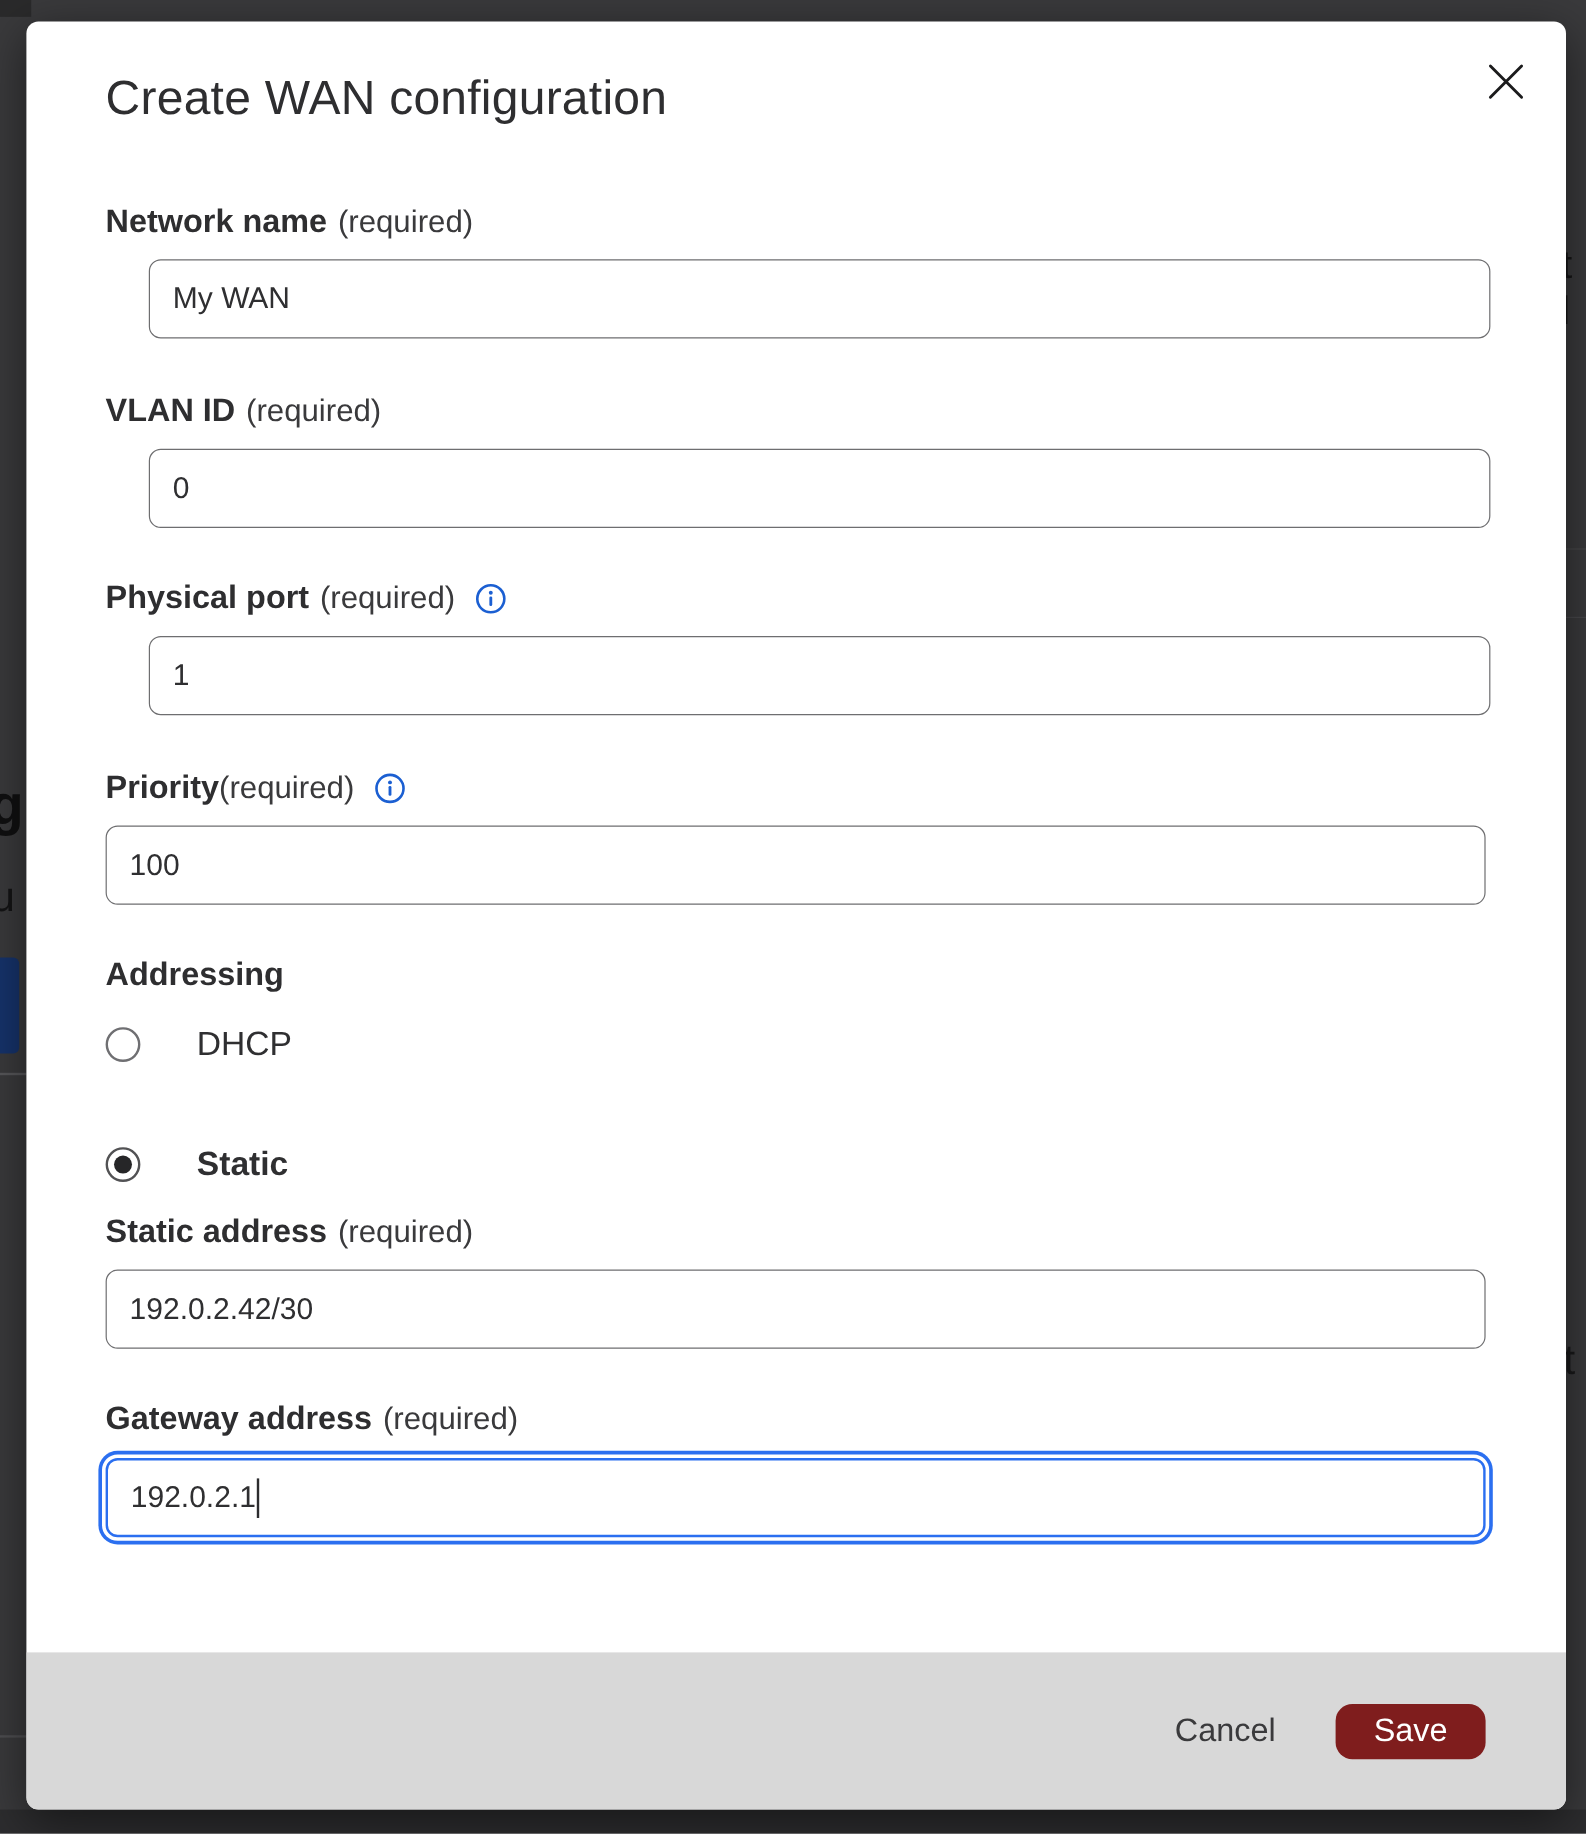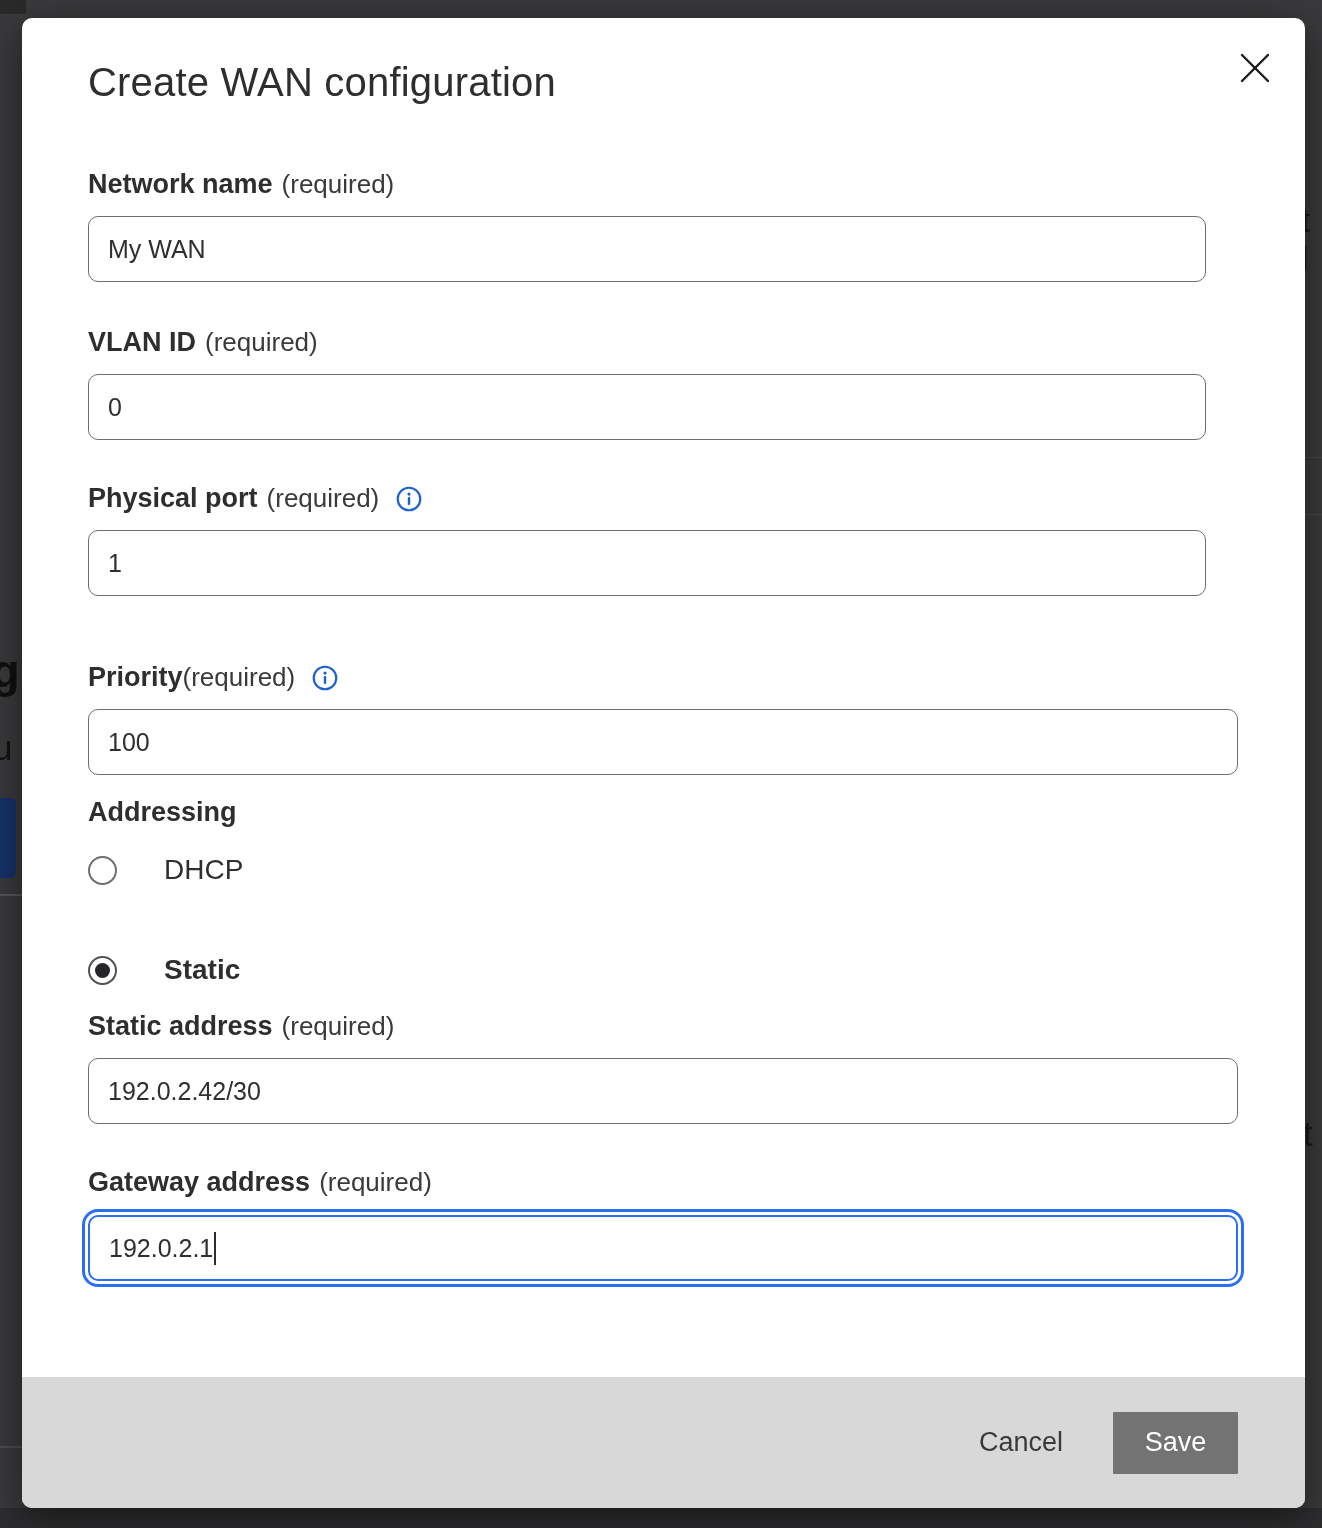--- a/index.html
+++ b/index.html
@@ -58,21 +58,21 @@
   .text-input {
     margin-top:15px;
     height:66px;
     border:1.5px solid #6e6e70;
     border-radius:10px;
     background:#fff;
     display:flex; align-items:center;
     padding-left:19px;
     font-size:25px; color:#2f2f31;
   }
-  .w-a { width:1118px; }
+  .w-a { width:1118px;margin-left:36px; }
   .w-b { width:1150px; }
 
   .text-input.focused {
     border:2px solid #2b6ff0;
     box-shadow:0 0 0 3px #ffffff, 0 0 0 6px #2b6ff0;
     margin-top:16px;
   }
   .caret { display:inline-block; width:2px; height:33px; background:#2c2c2e; margin-left:1px; }
 
   
@@ -98,22 +98,22 @@
     background:#d8d8d8;
     display:flex; align-items:center; justify-content:flex-end;
     padding-right:67px; gap:50px;
   }
   .cancel-btn {
     background:none; border:none; cursor:pointer;
     font-family:"Liberation Sans", sans-serif;
     font-size:27px; color:#3a3a3c;text-align:center;
   }
   .save-btn {
-    width:125px; height:62px;
-    background:#737373; border:none; border-radius:1px;
+    width:125px; height:46px;
+    background:#7f1d1d; border:none; border-radius:14px;
     cursor:pointer;
     font-family:"Liberation Sans", sans-serif;
     font-size:27px; color:#ffffff;
     display:flex; align-items:center; justify-content:center;
   }
 </style>
 </head>
 <body>
 
 <div class="bg-frag bg-top-corner"></div>
@@ -171,21 +171,21 @@
           <circle cx="12" cy="7.4" r="1.5" fill="currentColor"></circle>
           <rect x="10.9" y="10.2" width="2.2" height="7.4" rx="1" fill="currentColor"></rect>
         </svg>
       </span>
     </div>
     <div class="text-input w-a">
       <span>1</span>
     </div>
   </div>
 
-  <div class="field" style="top:643px">
+  <div class="field" style="top:622px">
     <div class="label-row">
       <span class="lbl">Priority</span>
       <span class="req tight">(required)</span>
       <span class="info-icon">
         <svg viewBox="0 0 24 24">
           <circle cx="12" cy="12" r="10.4" fill="none" stroke="currentColor" stroke-width="2"></circle>
           <circle cx="12" cy="7.4" r="1.5" fill="currentColor"></circle>
           <rect x="10.9" y="10.2" width="2.2" height="7.4" rx="1" fill="currentColor"></rect>
         </svg>
       </span>

